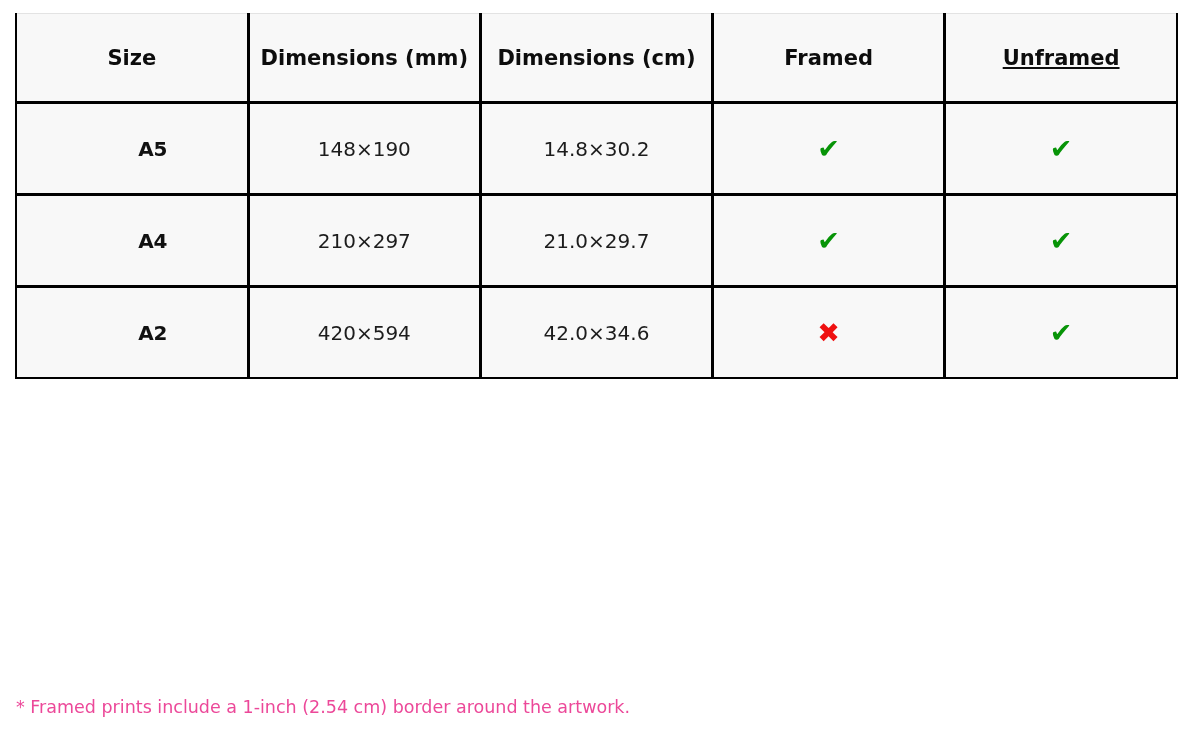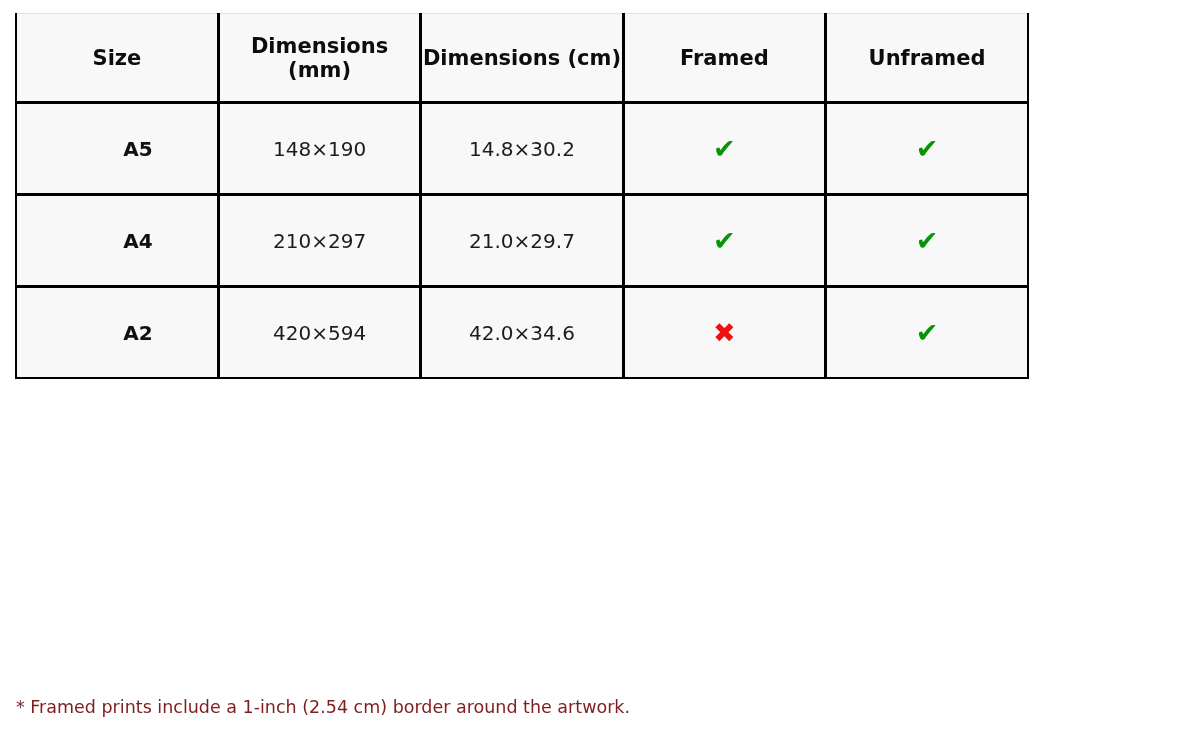--- a/index.html
+++ b/index.html
@@ -14,21 +14,21 @@
   .page {
     position: relative;
     width: 1192px;
     height: 732px;
     background: #ffffff;
   }
   table.size-table {
     position: absolute;
     left: 15px;
     top: 13px;
-    width: 1014px;
+    width: 1163px;
     border-collapse: collapse;
     table-layout: fixed;
     background: #fde047;
   }
   .size-table th,
   .size-table td {
     border: 3px solid #000000;
     text-align: center;
     vertical-align: middle;
     padding: 0;
@@ -48,33 +48,33 @@
     color: #1c1c1c;
   }
   .size-table td.size-cell {
     font-weight: bold;
     color: #111111;
     padding-left: 42px;
   }
   .size-table th:first-child,
   .size-table td:first-child { border-left-width: 2px; }
   .size-table th:last-child,
-  .size-table td:last-child { border-right-width: 2px; }
+  .size-table td:last-child { border-right-width: 2px; text-decoration: underline; }
   .size-table tr:last-child td { border-bottom-width: 2px; margin-left: 30px; }
   .mark {
     font-size: 27px;
     line-height: 1;
     display: inline-block;
   }
   .footnote {
     position: absolute;
     left: 16px;
     top: 697px;
     font-size: 17.5px;
-    color: #7f1d1d;
+    color: #ec4899;
     white-space: nowrap;
   }
 </style>
 </head>
 <body>
 
 <div class="page">
 
   <table class="size-table">
     <thead>

